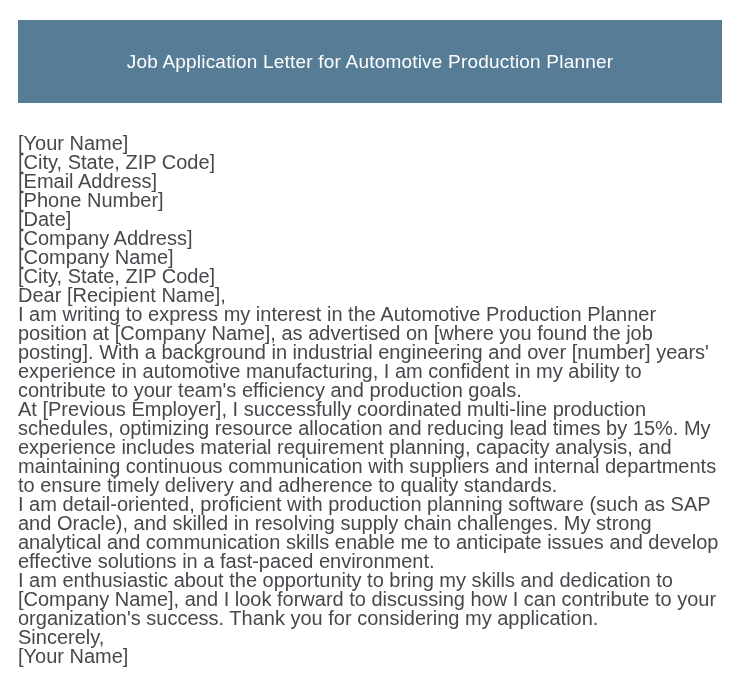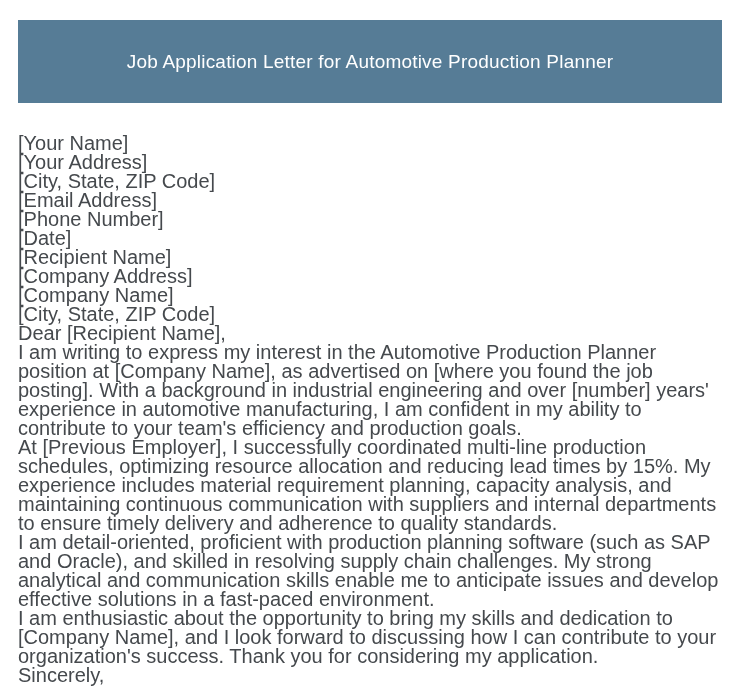--- a/index.html
+++ b/index.html
@@ -51,29 +51,27 @@
 <div class="page">
 
   <div class="banner">
     <div class="banner-title">Job Application Letter for Automotive Production Planner</div>
   </div>
 
   <div class="letter">
 
     <div>
       <p class="line">[Your Name]</p>
-      <p class="line">[Your Address]</p>
       <p class="line">[City, State, ZIP Code]</p>
       <p class="line">[Email Address]</p>
       <p class="line">[Phone Number]</p>
       <p class="line">[Date]</p>
     </div>
 
     <div>
-      <p class="line">[Recipient Name]</p>
       <p class="line">[Company Address]</p>
       <p class="line">[Company Name]</p>
       <p class="line">[City, State, ZIP Code]</p>
     </div>
 
     <p class="line">Dear [Recipient Name],</p>
 
     <p class="para">I am writing to express my interest in the Automotive Production Planner position at [Company Name], as advertised on [where you found the job posting]. With a background in industrial engineering and over [number] years' experience in automotive manufacturing, I am confident in my ability to contribute to your team's efficiency and production goals.</p>
     <p class="para">At [Previous Employer], I successfully coordinated multi-line production schedules, optimizing resource allocation and reducing lead times by 15%. My experience includes material requirement planning, capacity analysis, and maintaining continuous communication with suppliers and internal departments to ensure timely delivery and adherence to quality standards.</p>
     <p class="para">I am detail-oriented, proficient with production planning software (such as SAP and Oracle), and skilled in resolving supply chain challenges. My strong analytical and communication skills enable me to anticipate issues and develop effective solutions in a fast-paced environment.</p>

